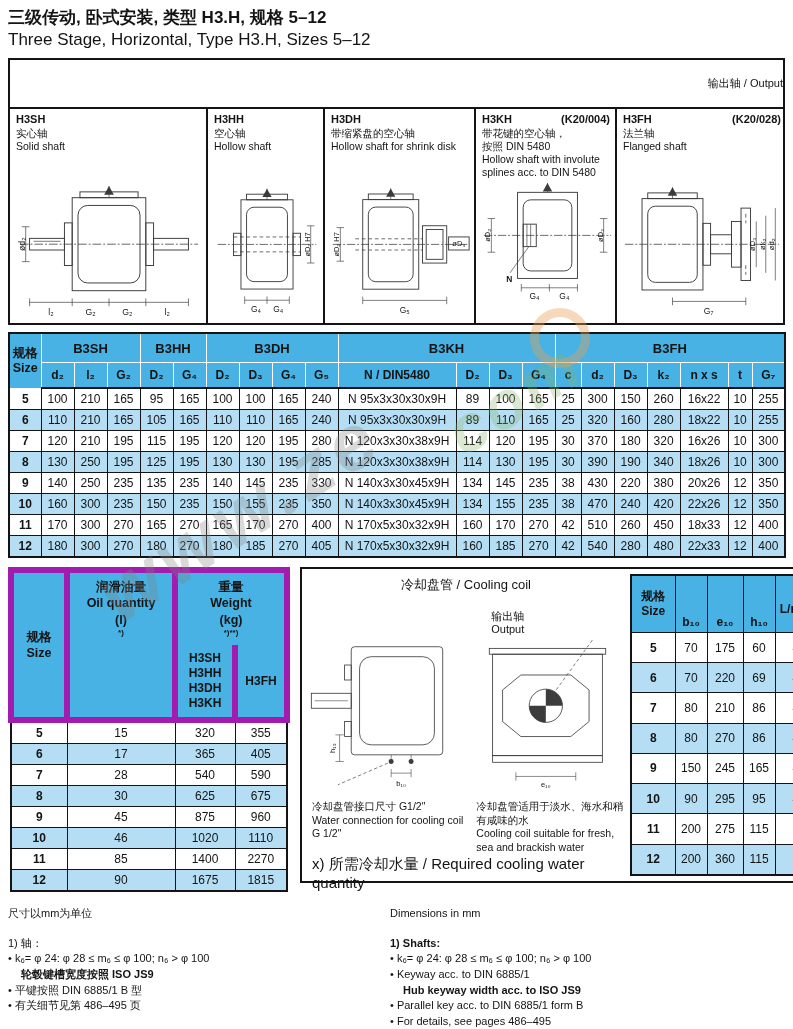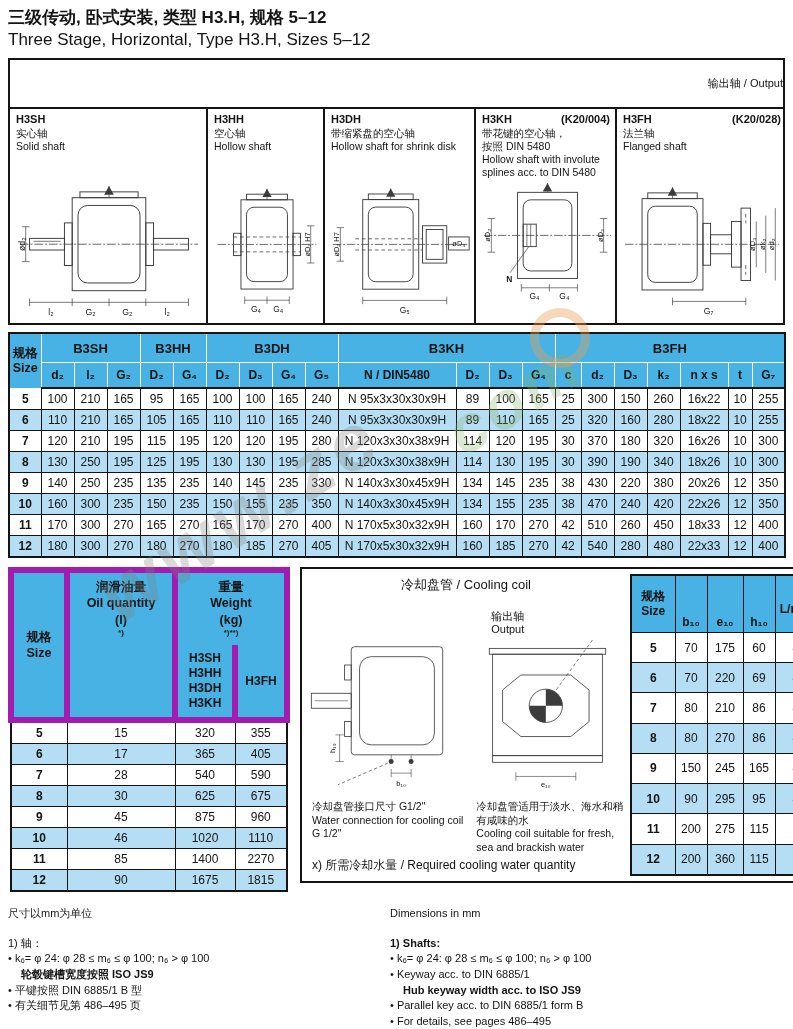--- a/index.html
+++ b/index.html
@@ -67,21 +67,21 @@
   .cool-box{flex:1;margin-left:10px;border:2px solid #141414;height:316px;box-sizing:border-box;
             padding:5px 6px;display:flex;}
   .cool-left{flex:1;display:flex;flex-direction:column;position:relative;}
   .cool-title{text-align:center;font-size:13px;margin:2px 0 0 0;}
   .cool-drawings{display:flex;justify-content:space-evenly;position:relative;margin-top:18px;}
   .output-label{position:absolute;left:58%;top:-2px;font-size:11px;line-height:1.2;}
   .cool-captions{display:flex;font-size:10.5px;line-height:1.3;margin-top:2px;}
   .cap1{width:52%;padding-left:4px;box-sizing:border-box;}
   .cap2{width:48%;box-sizing:border-box;padding-left:4px;}
   .cap-zh{white-space:normal;}
-  .cool-note{margin-top:auto;font-size:12px;padding:0 0 2px 4px;}
+  .cool-note{margin-top:auto;font-size:15px;padding:0 0 2px 4px;}
 
   .cool-table{width:186px;margin-left:6px;border:2px solid #141414;font-size:12px;flex:none;}
   .cool-table thead th{background:#47b2e3;border:1px solid #141414;font-weight:bold;height:52px;vertical-align:middle;}
   .cool-table thead th.bot{vertical-align:bottom;padding-bottom:3px;font-weight:bold;}
   .cool-table thead th span{display:block;line-height:1.25;}
   .cool-table thead .flow-sup{font-size:9px;text-align:right;padding-right:4px;}
   .cool-table tbody td{border:1px solid #141414;text-align:center;height:20px;padding:0;}
   .cool-table tbody tr:nth-child(even) td{background:#b5def4;}
   .cool-table tbody td:first-child{font-weight:bold;}
 

